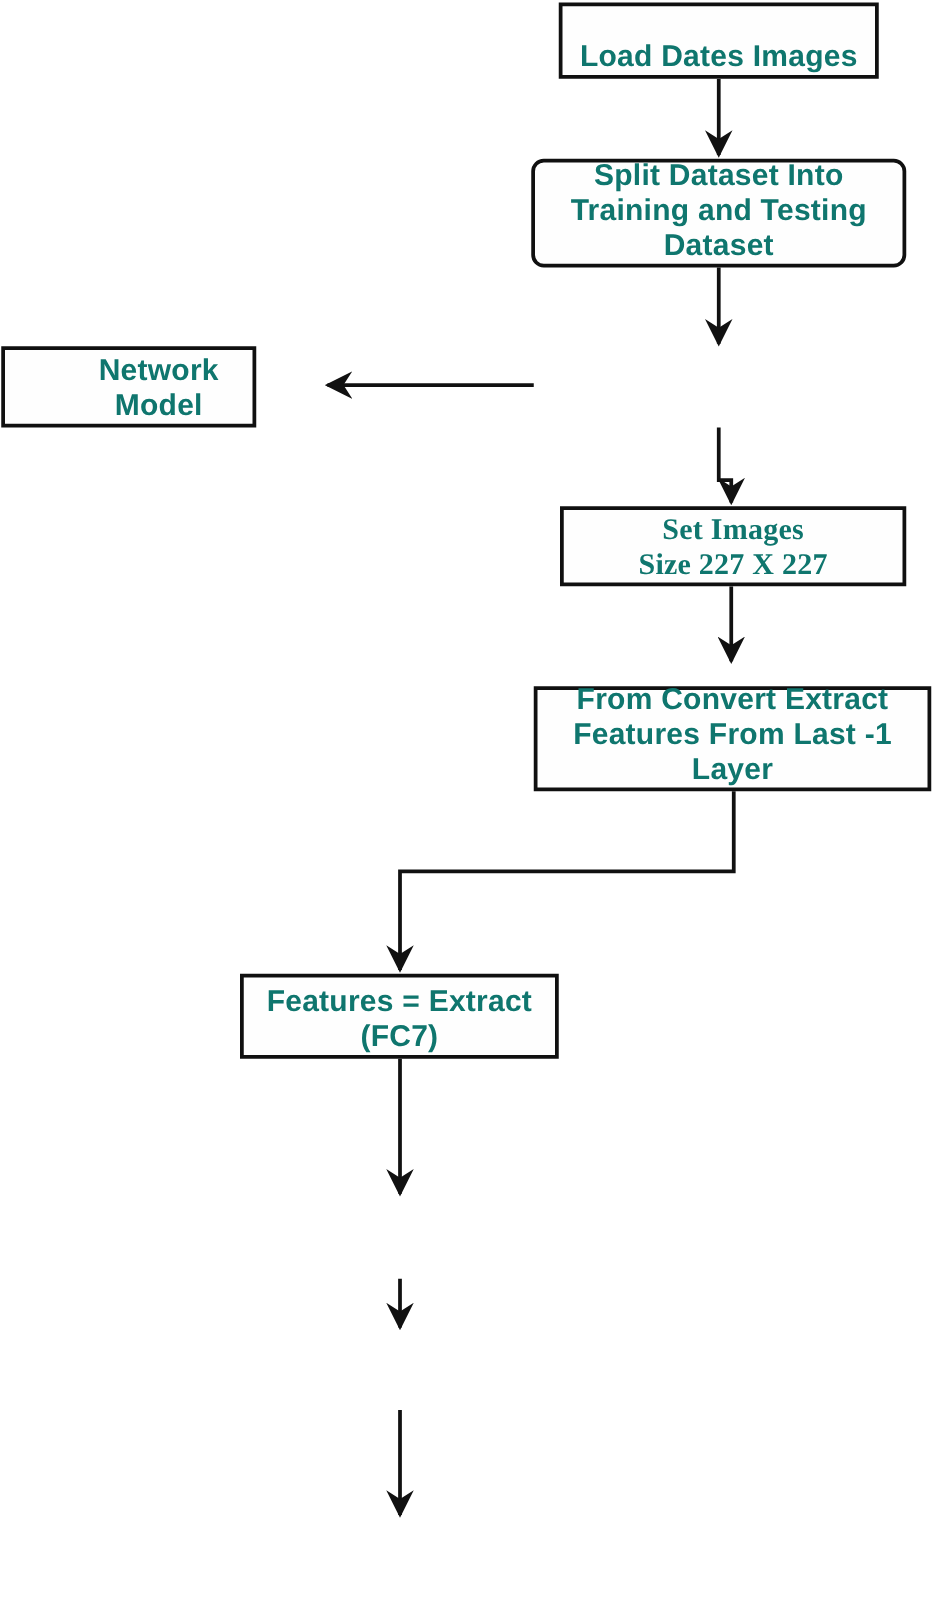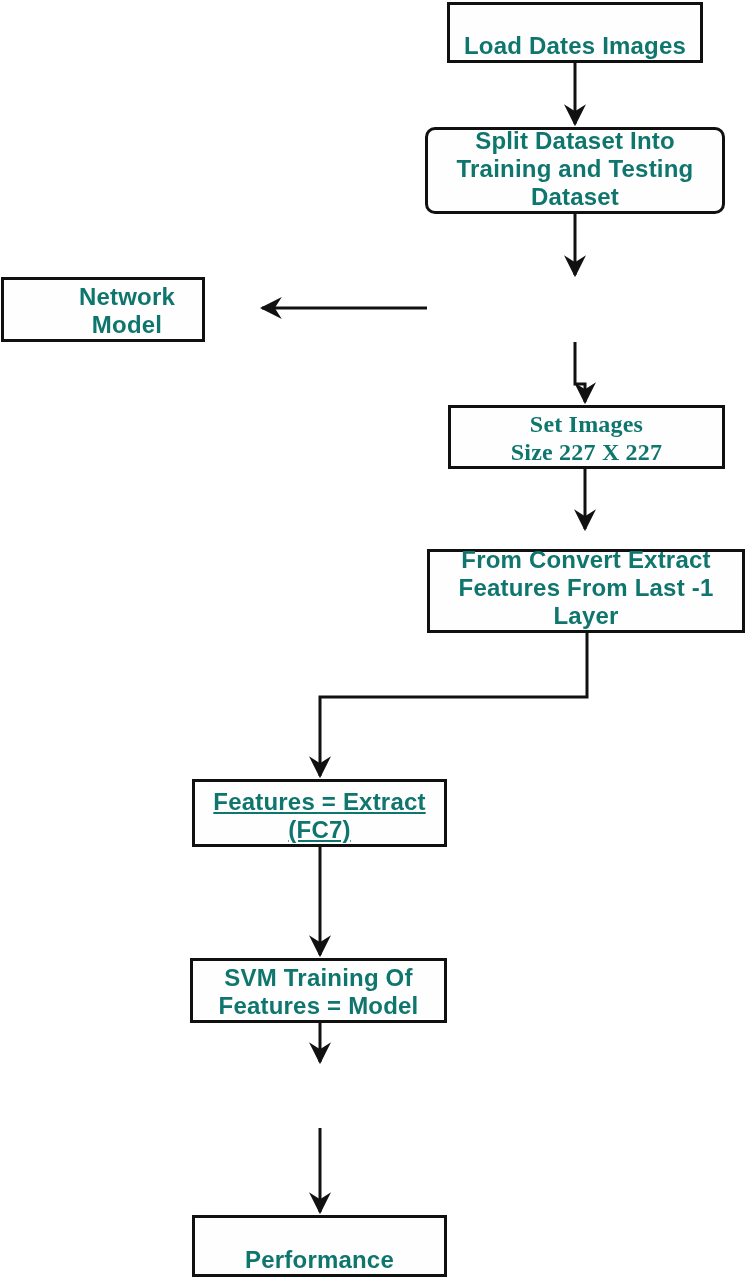--- a/index.html
+++ b/index.html
@@ -39,21 +39,21 @@
     line-height: 28px;
     letter-spacing: 0.2px;
   }
   
   #n-load-dates       { left: 447px; top: 2px;    width: 256px; height: 61px; }
   #n-split-dataset    { left: 425px; top: 127px;  width: 300px; height: 87px; border-radius: 10px; }
   #n-network-model    { left: 1px;   top: 277px;  width: 204px; height: 65px; padding-left: 48px; }
   #n-load-alexnet     { left: 427px; top: 278px;  width: 296px; height: 64px; }
   #n-set-images       { left: 448px; top: 405px;  width: 277px; height: 64px; font-family: Liberation Serif, serif; }
   #n-from-convert     { left: 427px; top: 532px;  width: 318px; height: 84px; margin-top: 17px; }
-  #n-features-extract { left: 192px; top: 779px;  width: 255px; height: 68px; text-decoration: underline; }
+  #n-features-extract { left: 192px; top: 779px;  width: 255px; height: 68px; }
   #n-svm-training     { left: 190px; top: 958px;  width: 257px; height: 65px; }
   #n-extract-test     { left: 192px; top: 1065px; width: 255px; height: 63px; }
   #n-performance      { left: 192px; top: 1215px; width: 255px; height: 62px; }
 </style>
 </head>
 <body>
 
 <div class="canvas">
 
   <svg class="edges" viewBox="0 0 747 1282" xmlns="http://www.w3.org/2000/svg">
@@ -116,23 +116,16 @@
     <span>From Convert Extract
 Features From Last -1
 Layer</span>
   </div>
 
   <div class="node" id="n-features-extract">
     <span>Features = Extract
 (FC7)</span>
   </div>
 
-  <div class="node" id="n-svm-training">
-    <span>SVM Training Of
-Features = Model</span>
-  </div>
 
 
-  <div class="node" id="n-performance">
-    <span>Performance</span>
-  </div>
 
 </div>
 
 </body></html>

